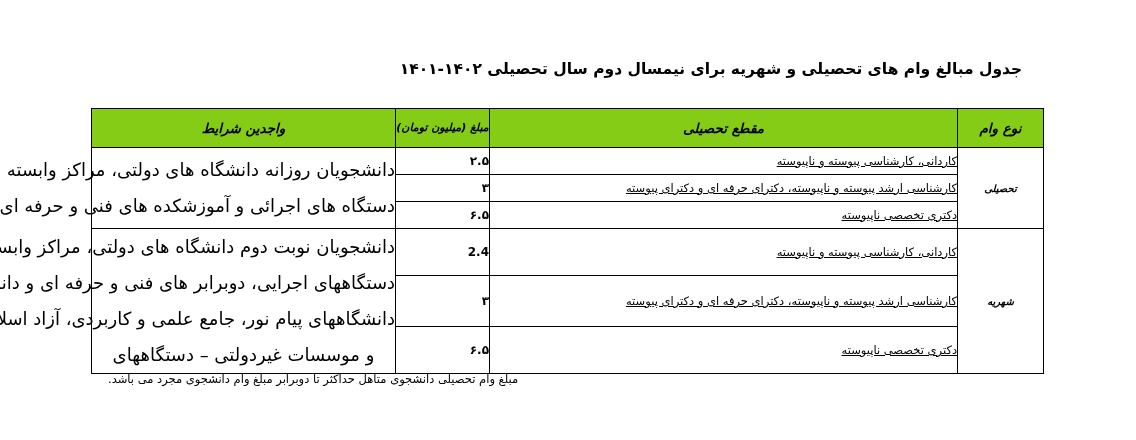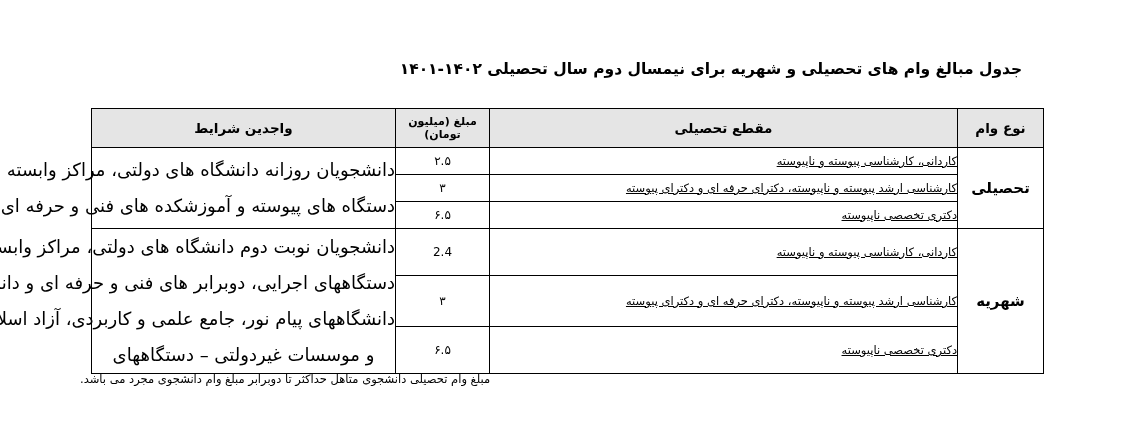--- a/index.html
+++ b/index.html
@@ -52,60 +52,62 @@
   col.c-type  { width: 86px; }
   col.c-level { width: 468px; }
   col.c-amount{ width: 94px; }
   col.c-cond  { width: 304px; }
 
   thead th {
     height: 38px;
     text-align: center;
     font-size: 13.5px;
     font-weight: bold;
-    background: #e5e5e5;
+    background: #84cc16;
+    font-style: italic;
   }
   th.h-amount {
     font-size: 11px;
     font-weight: bold;
     line-height: 1.2;
     padding: 0 2px;
   }
   td.type-cell {
     text-align: center;
-    font-size: 15px;
+    font-size: 10px;
     font-weight: bold;
+    font-style: italic;
   }
   td.level-cell {
     text-align: right;
     font-size: 11.5px;
     padding: 0 8px;
     height: 26px;
     line-height: 1.25;
     text-decoration: underline;
   }
   td.amount-cell {
-    text-align: center;
     font-size: 12px;
     height: 26px;
+    font-weight: bold;
   }
   td.cond-cell {
     text-align: center;
     font-size: 18px;
     line-height: 2.0;
     padding: 4px 10px;
   }
   td.cond-cell .cl {
     display: block;
     white-space: nowrap;
   }
   .footnote {
     position: absolute;
     top: 352px;
-    right: 104px;
+    right: 76px;
     width: 952px;
     text-align: left;
     font-size: 11.5px;
     direction: rtl;
   }
 </style>
 </head>
 <body>
 
 <div class="page">
@@ -129,21 +131,21 @@
         </tr>
       </thead>
       <tbody>
 
         <tr>
           <td class="type-cell" rowspan="3">تحصیلی</td>
           <td class="level-cell">کاردانی، کارشناسی پیوسته و ناپیوسته</td>
           <td class="amount-cell">۲.۵</td>
           <td class="cond-cell" rowspan="3">
             <span class="cl">دانشجویان روزانه دانشگاه های دولتی، مراکز وابسته به</span>
-            <span class="cl">دستگاه های پیوسته و آموزشکده های فنی و حرفه ای</span>
+            <span class="cl">دستگاه های اجرائی و آموزشکده های فنی و حرفه ای</span>
           </td>
         </tr>
         <tr>
           <td class="level-cell">کارشناسی ارشد پیوسته و ناپیوسته، دکترای حرفه ای و دکترای پیوسته</td>
           <td class="amount-cell">۳</td>
         </tr>
         <tr>
           <td class="level-cell">دکتری تخصصی ناپیوسته</td>
           <td class="amount-cell">۶.۵</td>
         </tr>

